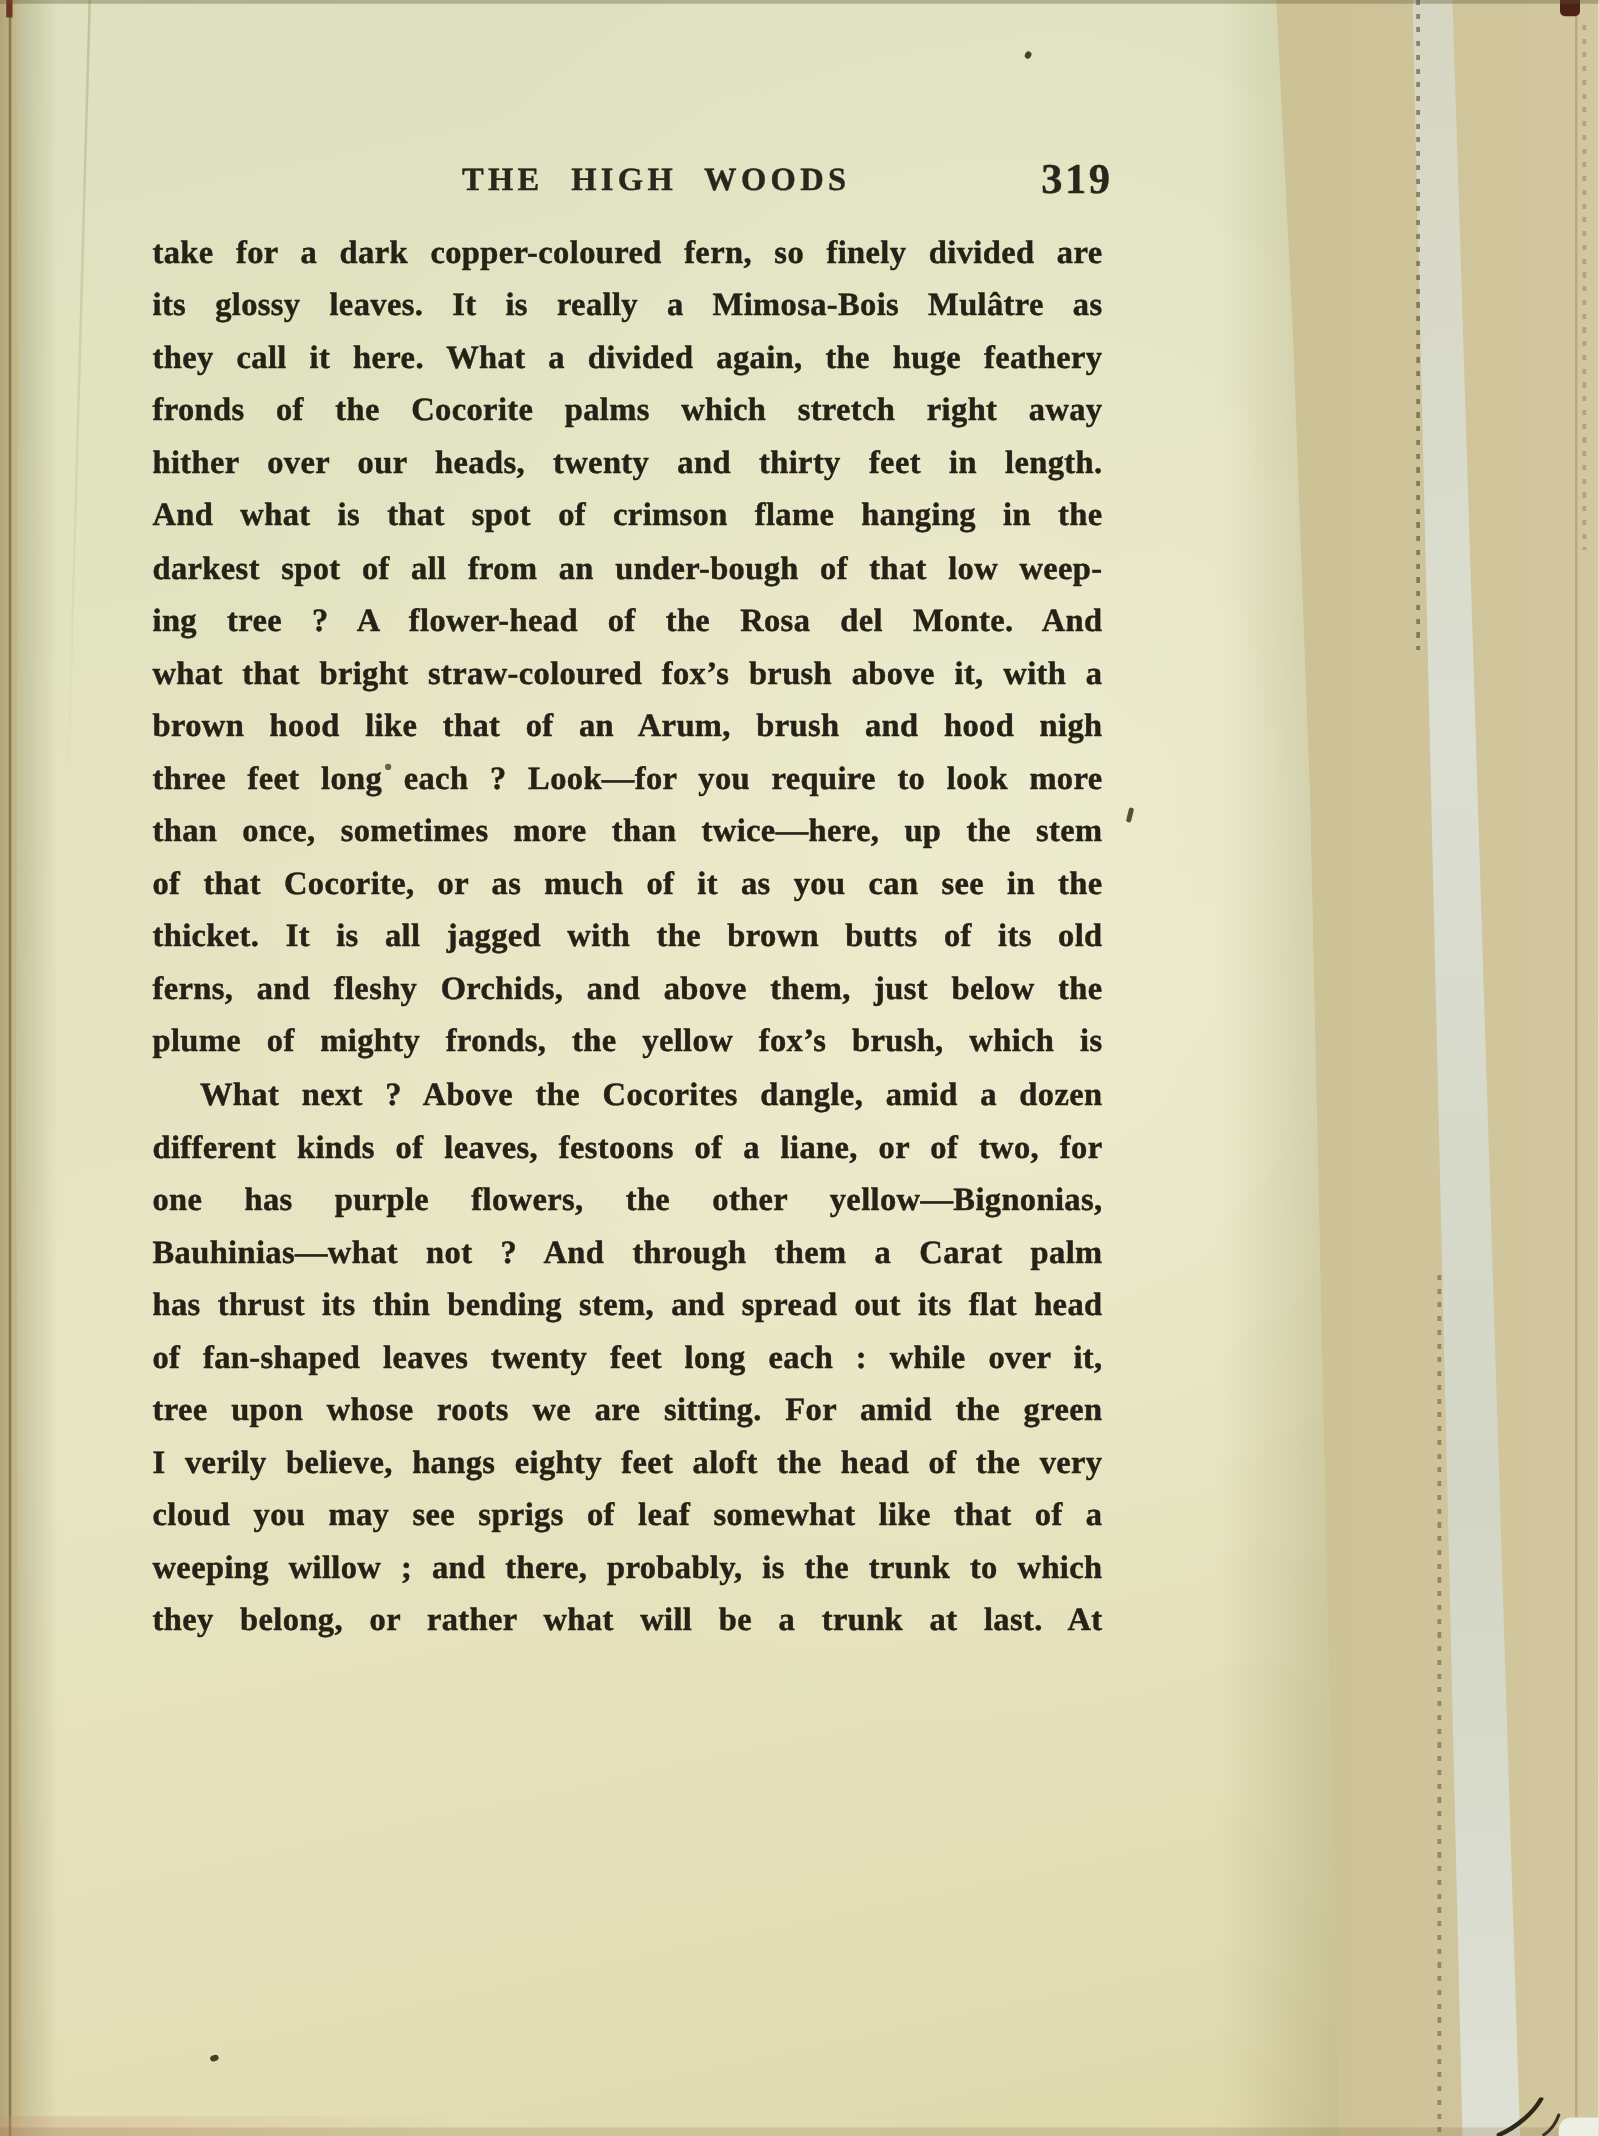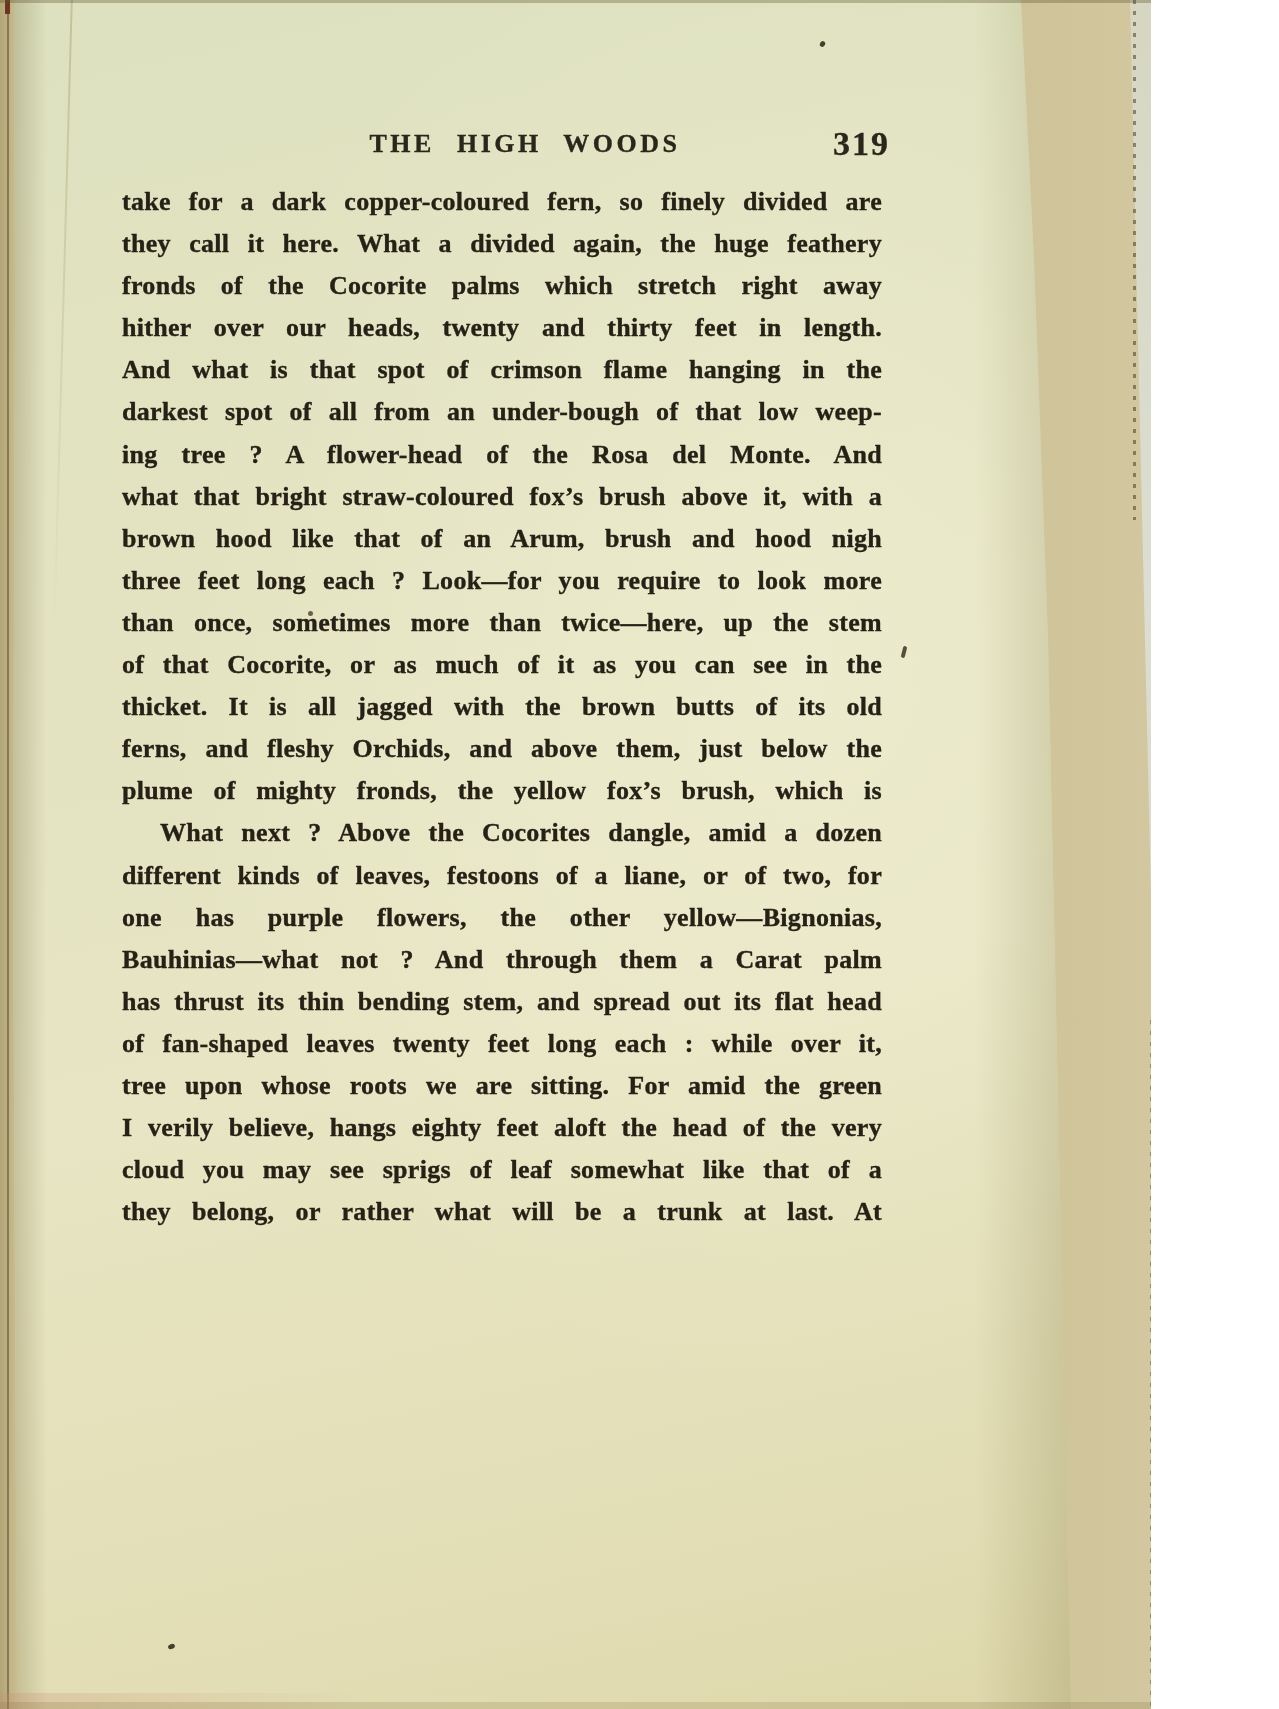--- a/index.html
+++ b/index.html
@@ -3,21 +3,21 @@
 <meta charset="utf-8">
 <style>
   html, body { margin: 0; padding: 0; }
   body {
     width: 1279px; height: 1709px;
     overflow: hidden;
     font-family: "Liberation Serif", "DejaVu Serif", serif;
   }
   .scene {
     position: relative;
-    width: 1151px; height: 1709px;
+    width: 1279px; height: 1709px;
     background: linear-gradient(to right, #c3b686 0%, #c9bc8e 55%, #cdc196 82%, #d2c79e 100%);
     overflow: hidden;
   }
 
   
   .edge-streak {
     position: absolute; left: 1120px; top: 0; width: 120px; height: 1709px;
     clip-path: polygon(10px 0, 42px 0, 96px 1709px, 50px 1709px);
     background: linear-gradient(to bottom, #d6d7c4 0%, #dcdfd4 35%, #d3d6c7 70%, #dfe2d8 100%);
     opacity: .95;
@@ -150,20 +150,21 @@
     <div class="paper-right-shadow"></div>
     <div class="fold-line"></div>
 
     <div class="running-header">
       <div class="header-title">THE HIGH WOODS</div>
       <div class="page-number">319</div>
     </div>
 
     <div class="body-text">
       <div class="line">take for a dark copper-coloured fern, so finely divided are</div>
+      <div class="line">its glossy leaves.  It is really a Mimosa-Bois Mulâtre as</div>
       <div class="line">they call it here.  What a divided again, the huge feathery</div>
       <div class="line">fronds of the Cocorite palms which stretch right away</div>
       <div class="line">hither over our heads, twenty and thirty feet in length.</div>
       <div class="line">And what is that spot of crimson flame hanging in the</div>
       <div class="line">darkest spot of all from an under-bough of that low weep-</div>
       <div class="line">ing tree ?  A flower-head of the Rosa del Monte.  And</div>
       <div class="line">what that bright straw-coloured fox’s brush above it, with a</div>
       <div class="line">brown hood like that of an Arum, brush and hood nigh</div>
       <div class="line">three feet long each ?  Look—for you require to look more</div>
       <div class="line">than once, sometimes more than twice—here, up the stem</div>
@@ -173,20 +174,21 @@
       <div class="line">plume of mighty fronds, the yellow fox’s brush, which is</div>
       <div class="line indent">What next ?  Above the Cocorites dangle, amid a dozen</div>
       <div class="line">different kinds of leaves, festoons of a liane, or of two, for</div>
       <div class="line">one has purple flowers, the other yellow—Bignonias,</div>
       <div class="line">Bauhinias—what not ?  And through them a Carat palm</div>
       <div class="line">has thrust its thin bending stem, and spread out its flat head</div>
       <div class="line">of fan-shaped leaves twenty feet long each :  while over it,</div>
       <div class="line">tree upon whose roots we are sitting.  For amid the green</div>
       <div class="line">I verily believe, hangs eighty feet aloft the head of the very</div>
       <div class="line">cloud you may see sprigs of leaf somewhat like that of a</div>
+      <div class="line">weeping willow ;  and there, probably, is the trunk to which</div>
       <div class="line">they belong, or rather what will be a trunk at last.  At</div>
     </div>
 
     <div class="speck s1"></div>
     <div class="speck s2"></div>
     <div class="speck s3"></div>
     <div class="quote-mark"></div>
   </div>
 
   <div class="bottom-tint"></div>

